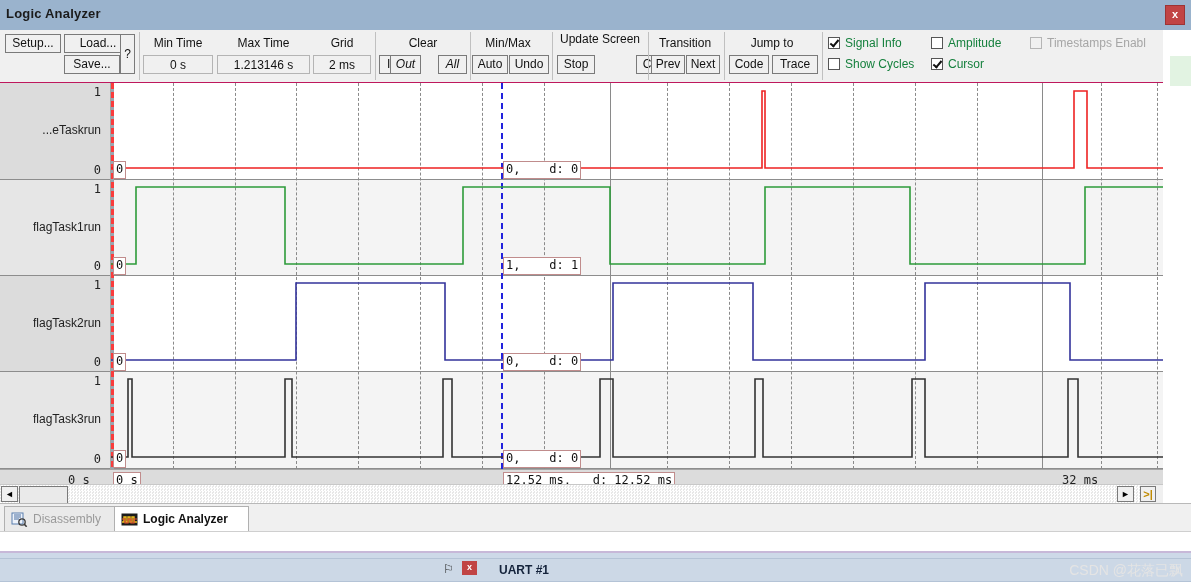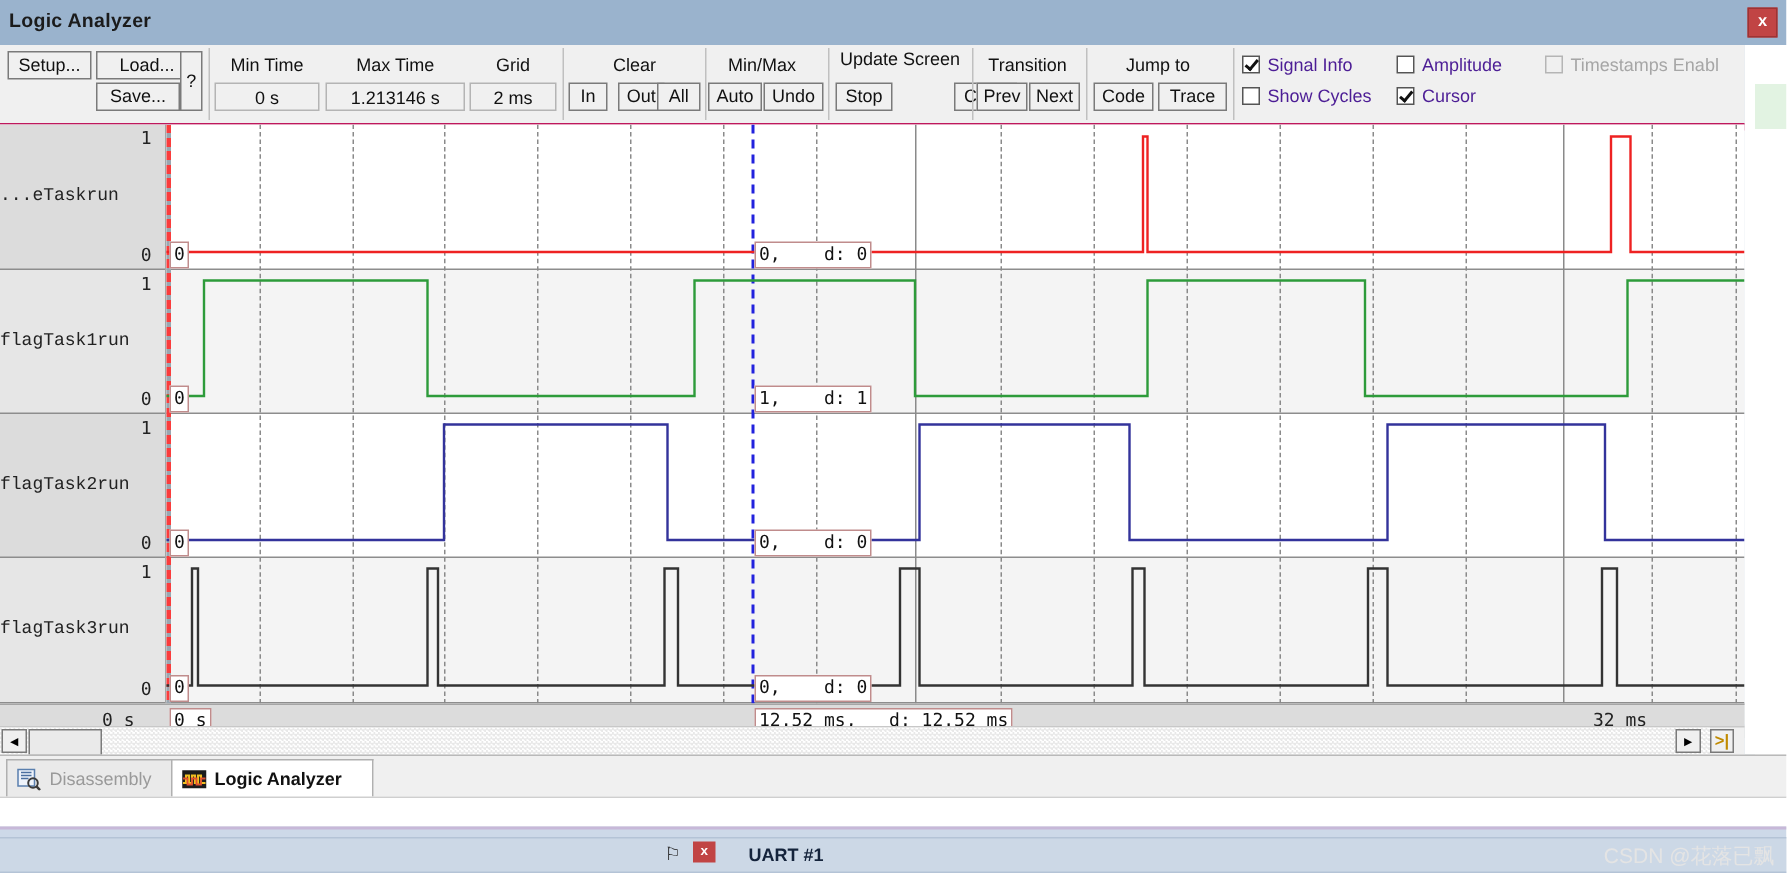--- a/index.html
+++ b/index.html
@@ -13,34 +13,34 @@
             color:#fff;font-weight:bold;font-size:11px;line-height:16px;text-align:center;cursor:pointer;}
 
   
   .toolbar{position:absolute;left:0;top:30px;width:1163px;height:52px;background:#f0f0f0;border-bottom:5px solid #be185d;}
   .tbsep{position:absolute;top:2px;width:1px;height:48px;background:#c0c0c0;}
   .btn{position:absolute;background:#f0f0f0;border:1px solid #7a7a7a;text-align:center;
        font-size:12px;line-height:17px;height:19px;cursor:pointer;color:#111;box-sizing:border-box;}
   .grp-label{position:absolute;text-align:center;font-size:12px;color:#111;}
   .field{position:absolute;height:19px;line-height:18px;background:#f0f0f0;border:1px solid #b4b4b4;
          text-align:center;font-size:12px;color:#111;box-sizing:border-box;}
-  .cbrow{position:absolute;font-size:12px;color:#4c1d95;}
+  .cbrow{position:absolute;font-size:12px;color:#15803d;}
   .cbbox{display:inline-block;width:12px;height:12px;border:1px solid #555;background:#fff;
          vertical-align:-2px;margin-right:5px;position:relative;box-sizing:border-box;}
   .cbbox.on:after{content:"";position:absolute;left:3px;top:0px;width:3px;height:7px;
          border:solid #111;border-width:0 2px 2px 0;transform:rotate(40deg);}
   .cbrow.dim{color:#a6a6a6;}
   .cbrow.dim .cbbox{border-color:#b5b5b5;background:#f0f0f0;}
 
   
   .plot{position:absolute;left:0;top:83px;width:1163px;height:400px;background:#fff;overflow:hidden;}
   .labelcol{position:absolute;left:0;top:0;width:110px;height:386px;background:#e2e2e2;border-right:1px solid #a5a5a5;}
   .lrow{position:absolute;left:0;width:110px;box-sizing:border-box;border-bottom:1px solid #8d8d8d;}
   .lrow.alt{background:#dcdcdc;}
-  .lrow .nm{position:absolute;left:0;right:9px;text-align:left;font-family:Liberation Mono, monospace;font-size:12px;color:#222;}
+  .lrow .nm{position:absolute;left:0;right:9px;text-align:right;font-family:Liberation Sans, sans-serif;font-size:12px;color:#222;}
   .lrow .v1{position:absolute;right:9px;top:2px;font-family:"DejaVu Sans Mono",monospace;font-size:12px;color:#222;}
   .lrow .v0{position:absolute;right:9px;bottom:2px;font-family:"DejaVu Sans Mono",monospace;font-size:12px;color:#222;}
 
   .wave{position:absolute;left:111px;top:0;width:1052px;height:386px;}
   .band{position:absolute;left:0;width:1052px;box-sizing:border-box;}
   .band.shade{background:#f4f4f4;}
   .band.white{background:#ffffff;}
   .bandline{position:absolute;left:0;width:1052px;height:1px;background:#8d8d8d;}
   .gl{position:absolute;top:0;width:0;height:386px;border-left:1px dashed #8a8a8a;}
   .gl.solid{border-left:1px solid #8a8a8a;}
@@ -114,22 +114,22 @@
     <div class="grp-label" style="left:143px;top:6px;width:70px;">Min Time</div>
     <div class="field" style="left:143px;top:25px;width:70px;">0 s</div>
     <div class="grp-label" style="left:217px;top:6px;width:93px;">Max Time</div>
     <div class="field" style="left:217px;top:25px;width:93px;">1.213146 s</div>
     <div class="grp-label" style="left:313px;top:6px;width:58px;">Grid</div>
     <div class="field" style="left:313px;top:25px;width:58px;">2 ms</div>
 
     <div class="tbsep" style="left:375px;"></div>
     <div class="grp-label" style="left:378px;top:6px;width:90px;">Clear</div>
     <div class="btn" style="left:379px;top:25px;width:26px;">In</div>
-    <div class="btn" style="left:412px;top:25px;width:31px;">Out</div>
-    <div class="btn" style="left:438px;top:25px;width:29px;">All</div>
+    <div class="btn" style="left:390px;top:25px;width:31px;font-style:italic;">Out</div>
+    <div class="btn" style="left:438px;top:25px;width:29px;font-style:italic;">All</div>
 
     <div class="tbsep" style="left:470px;"></div>
     <div class="grp-label" style="left:472px;top:6px;width:72px;">Min/Max</div>
     <div class="btn" style="left:472px;top:25px;width:36px;">Auto</div>
     <div class="btn" style="left:509px;top:25px;width:40px;">Undo</div>
 
     <div class="tbsep" style="left:552px;"></div>
     <div class="grp-label" style="left:554px;top:2px;width:92px;">Update Screen</div>
     <div class="btn" style="left:557px;top:25px;width:38px;">Stop</div>
     <div class="btn" style="left:596px;top:25px;width:42px;margin-left:40px;">Clear</div>

